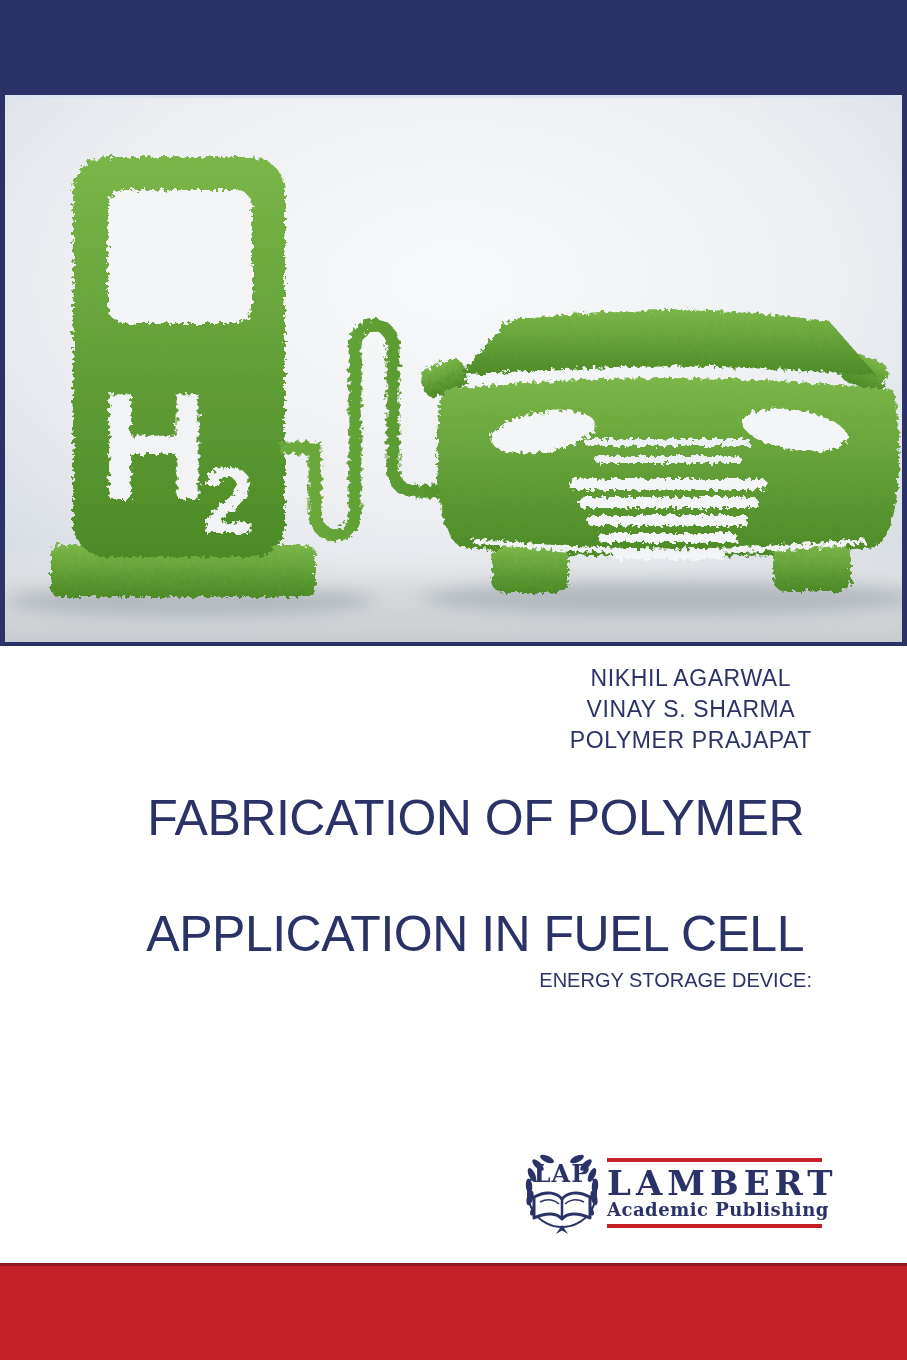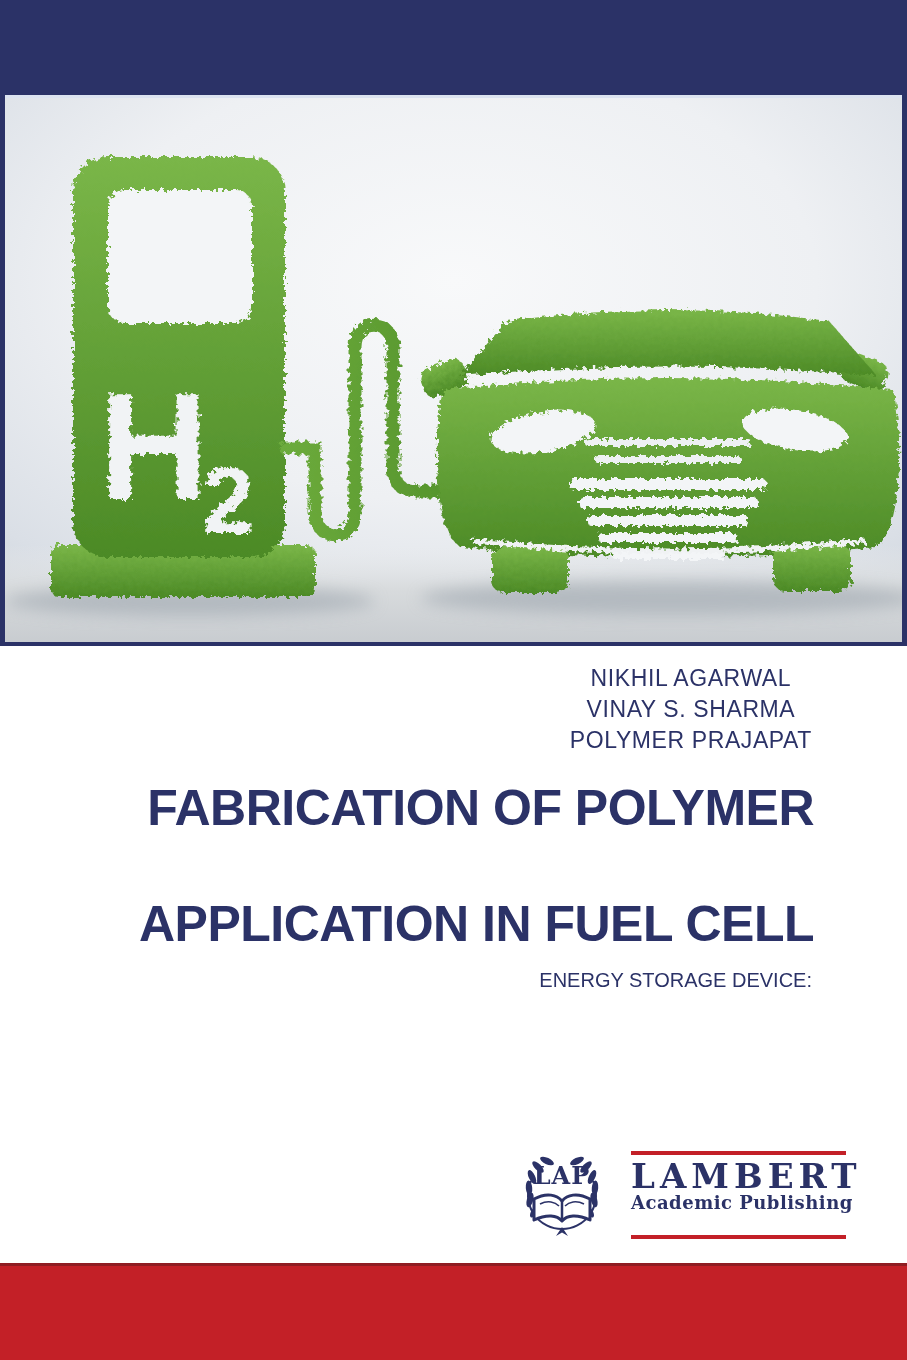--- a/index.html
+++ b/index.html
@@ -31,53 +31,53 @@
   }
   .photo svg{display:block;}
   .authors{
     position:absolute;top:663px;right:95px;
     text-align:center;
     color:var(--navy);
     font-size:23px;line-height:31px;letter-spacing:.6px;
   }
   .title{
     position:absolute;top:779px;left:40px;right:93px;
-    margin:0;
+    margin:10px;
     text-align:right;
     color:var(--navy);
-    font-size:50px;line-height:58px;font-weight:700;
+    font-size:50px;line-height:58px;font-weight:400;
     letter-spacing:-0.5px;
   }
   .subtitle{
     position:absolute;top:963px;left:40px;right:95px;
     text-align:right;
     color:var(--navy);
     font-size:20px;line-height:34px;font-weight:400;
     letter-spacing:0px;
   }
   .logo{
     position:absolute;top:1151px;left:519px;
-    display:flex;align-items:center;gap:24px;
+    display:flex;align-items:center;
   }
   .logo-emblem{width:86px;height:84px;flex:0 0 auto;margin-right:2px;}
   .logo-textblock{width:215px;}
   .logo-rule{height:4px;background:var(--red);}
   .logo-name{
     font-family:"DejaVu Serif","Liberation Serif",serif;
     font-weight:bold;color:var(--navy);
     font-size:34px;line-height:34px;
     letter-spacing:5px;text-align:center;
     padding-top:4px;white-space:nowrap;
   }
   .logo-tagline{
     font-family:"DejaVu Serif","Liberation Serif",serif;
     font-weight:bold;color:var(--navy);
     font-size:18px;line-height:20px;
     letter-spacing:.5px;text-align:center;
-    padding-bottom:22px;white-space:nowrap;
+    padding-bottom:4px;white-space:nowrap;
   }
   .red-bar{
     position:absolute;left:0;bottom:0;width:907px;height:94px;
     background:var(--red);
     border-top:3px solid var(--red-dark);
   }
 </style>
 </head>
 <body>
 

